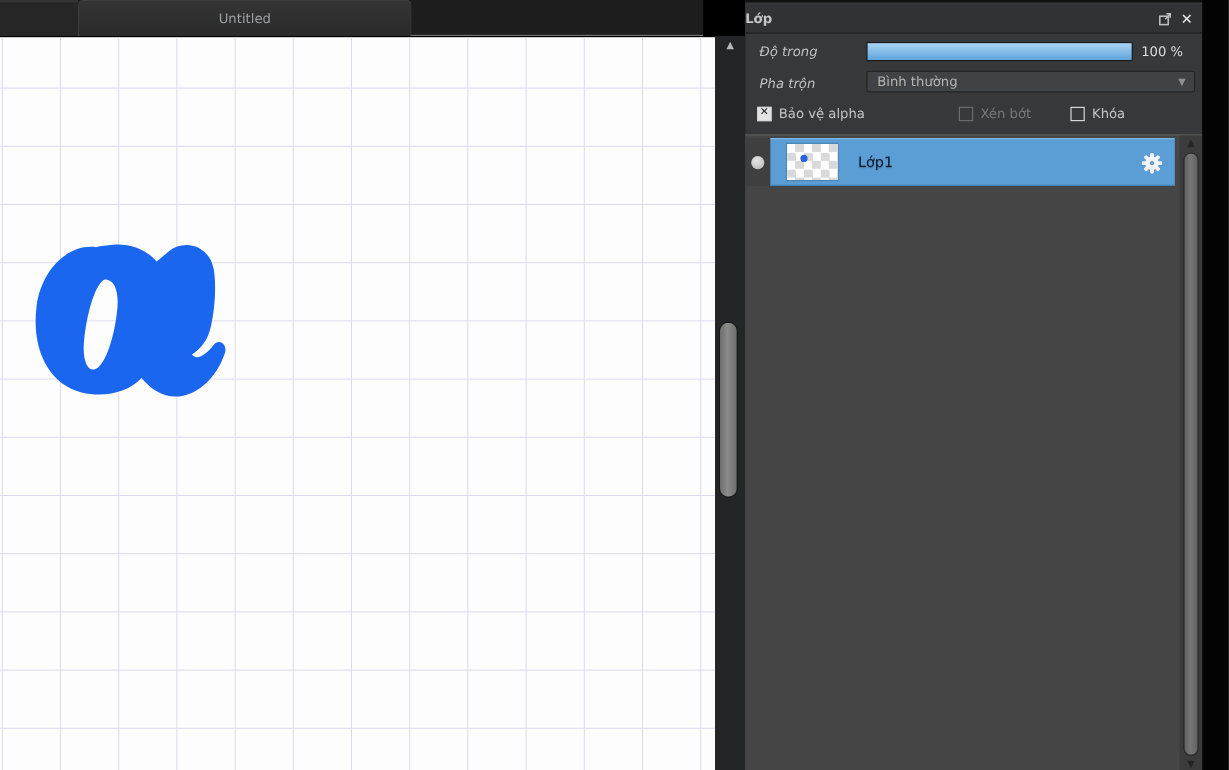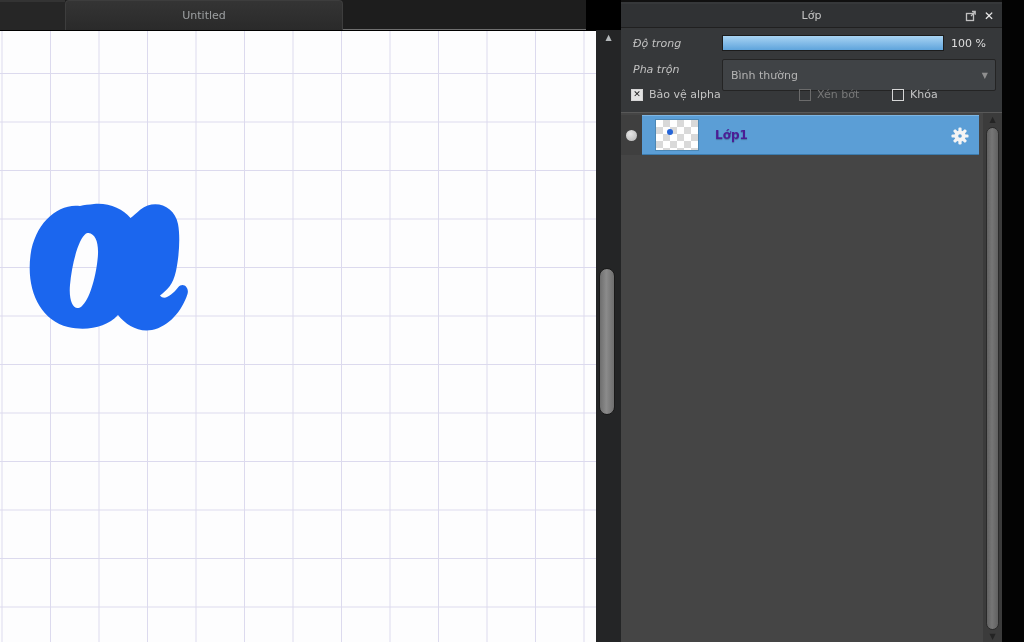--- a/index.html
+++ b/index.html
@@ -32,32 +32,32 @@
   .vscroll-canvas .thumb { position:absolute; left:3px; top:238px; width:16px; height:147px;
     border-radius:8px; background:linear-gradient(90deg,#6e6e6e,#8b8b8b 45%,#6e6e6e);
     border:1px solid #1a1a1a; }
 
   
   .panel { position:absolute; left:621px; top:0; width:381px; height:642px;
     background:#36383a; border-top:2px solid #101010; }
   .panel-titlebar { position:absolute; left:0; top:2px; width:381px; height:24px;
     background:#303234; border-bottom:1px solid #202020;
     display:flex; align-items:center; }
-  .panel-title { position:absolute; left:0; width:100%; text-align:center; color:#c6c6c6; }
+  .panel-title { position:absolute; left:0; width:100%; text-align:left; color:#c6c6c6;font-weight:bold; }
   .titlebar-icons { position:absolute; right:8px; top:0; height:24px;
     display:flex; align-items:center; gap:7px; }
   .close-x { color:#ececec; font-weight:bold; font-size:12px; line-height:1; }
 
   .controls { position:absolute; left:0; top:26px; width:381px; height:84px; }
   .ctl-label { position:absolute; left:12px; color:#c2c2c2;font-style:italic; }
   .slider { position:absolute; left:101px; top:7px; width:222px; height:16px;
     background:#222; border:1px solid #1c1c1c; }
   .slider-fill { height:100%; background:linear-gradient(#a9d4f3,#5fa4dc); }
   .slider-value { position:absolute; left:330px; top:9px; color:#dedede; }
-  .dropdown { position:absolute; left:101px; top:31px; width:274px; height:32px;
+  .dropdown { position:absolute; left:101px; top:31px; width:274px; height:18px;
     background:#404346; border:1px solid #242424; border-radius:2px;
     color:#b4b4b4; display:flex; align-items:center; padding:0 8px; }
   .dd-arrow { position:absolute; right:7px; color:#8f8f8f; font-size:8px; }
 
   .checkrow { position:absolute; left:0; top:60px; width:381px; height:20px; }
   .chk { position:absolute; display:flex; align-items:center; gap:6px; color:#c4c4c4; }
   .chk .box { width:12px; height:12px; border:1px solid #d6d6d6; background:transparent;
     display:flex; align-items:center; justify-content:center;
     font-size:9px; font-weight:bold; color:#1a1a1a; line-height:1; }
   .chk.checked .box { background:#e3e3e3; }
@@ -74,21 +74,21 @@
     background:radial-gradient(circle at 40% 35%, #e6e6e6, #b2b2b2); }
   .row-body { position:absolute; left:21px; top:0; width:337px; height:40px;
     background:#5b9ed6; border-top:1px solid #7fb6e2; border-bottom:1px solid #3c7cae;
     display:flex; align-items:center; }
   .thumb-wrap { position:relative; margin-left:14px; width:42px; height:30px;
     background-color:#fff;
     background-image:conic-gradient(#d9d9d9 0 25%, #fff 0 50%, #d9d9d9 0 75%, #fff 0);
     background-size:14px 14px; box-shadow:0 0 0 1px #4c87b4; }
   .thumb-dot { position:absolute; left:11px; top:9px; width:6px; height:6px;
     border-radius:50%; background:#2565d8; }
-  .layer-name { margin-left:17px; color:#4c1d95; font-weight:bold; font-size:12px;
+  .layer-name { margin-left:17px; color:#0f172a; font-weight:normal; font-size:12px;
     text-shadow:0 1px 1px rgba(0,0,0,.25); }
   .gear { position:absolute; right:10px; top:11px; width:18px; height:18px; }
 
   
   .vscroll-panel { position:absolute; left:362px; top:0; width:19px; height:532px;
     background:#3b3b3b; }
   .vscroll-panel .arr { position:absolute; left:0; width:19px; height:10px;
     color:#242424; font-size:8px; text-align:center; line-height:10px; }
   .vscroll-panel .arr.up { top:2px; } .vscroll-panel .arr.down { bottom:3px; }
   .vscroll-panel .thumb { position:absolute; left:3px; top:14px; width:13px; height:503px;

